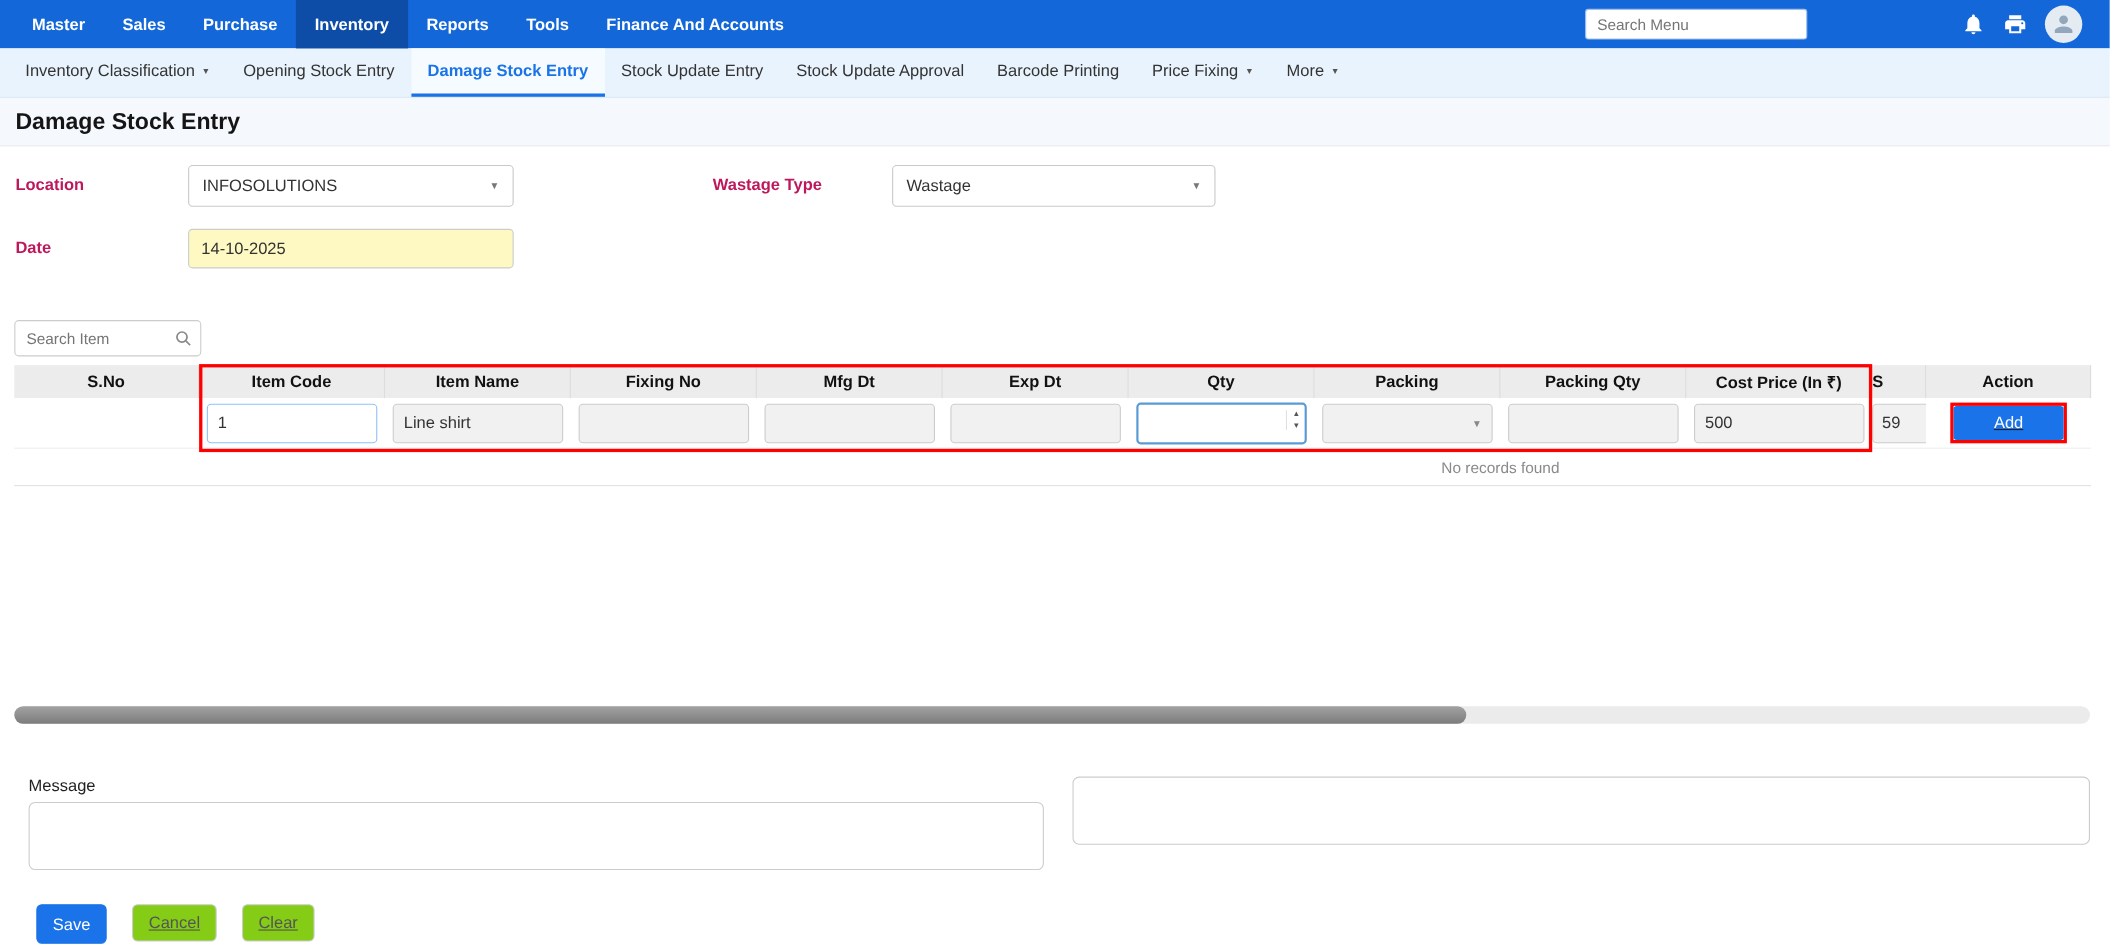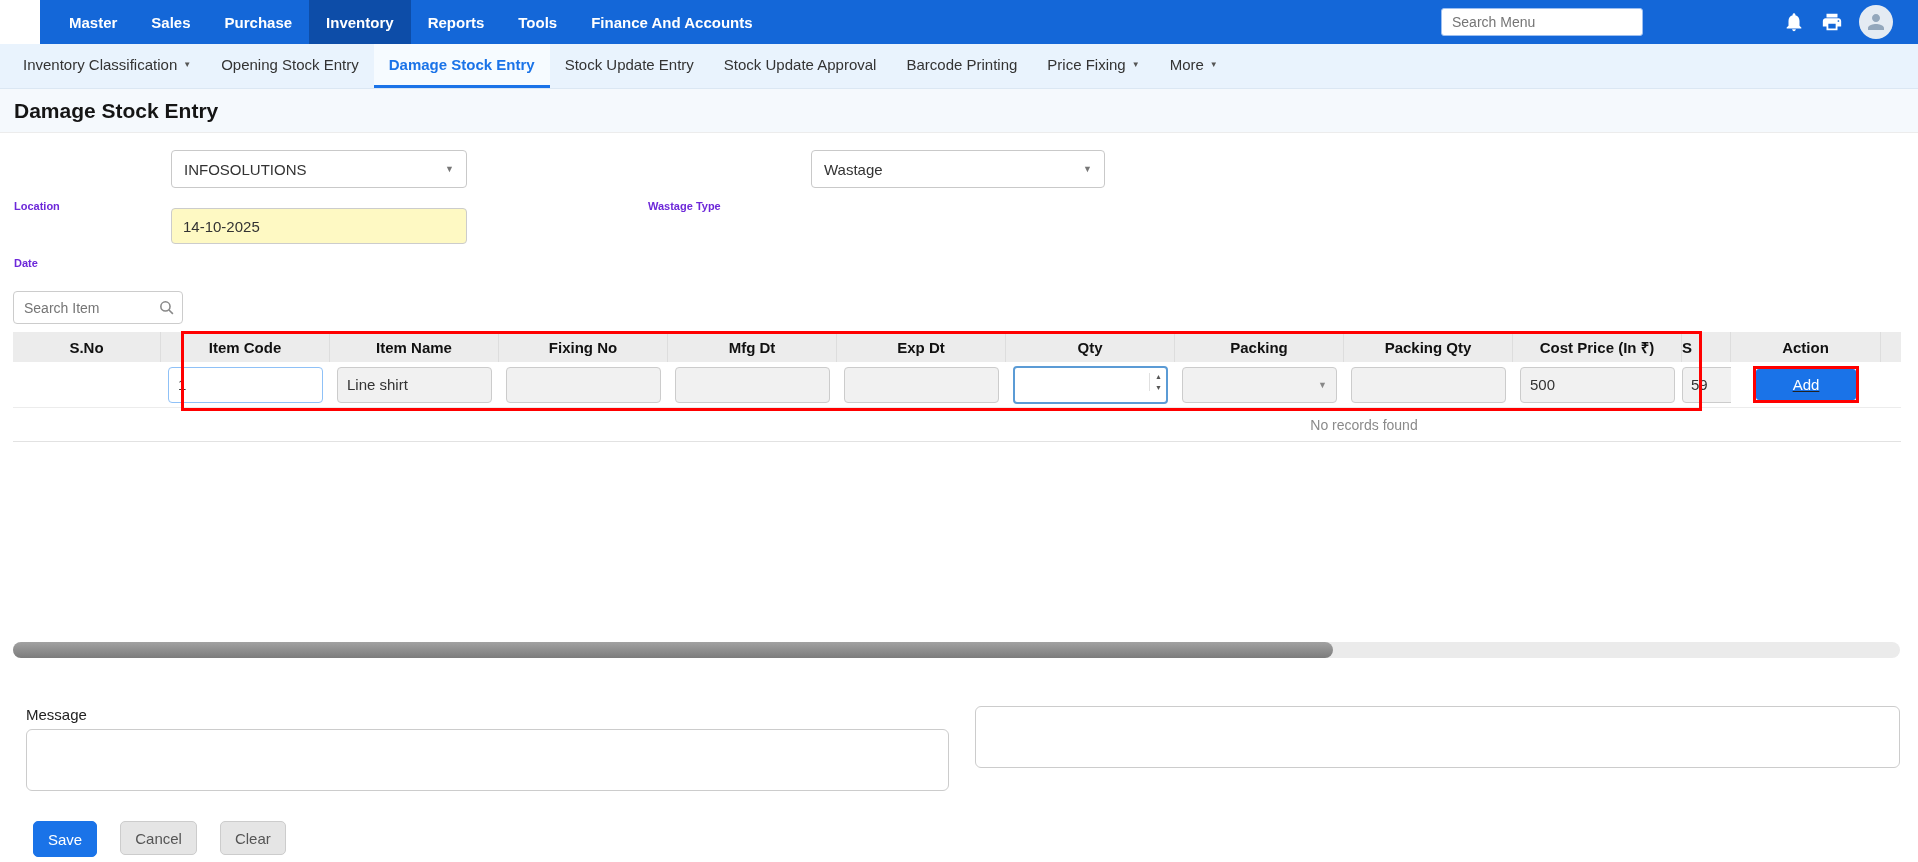--- a/index.html
+++ b/index.html
@@ -4,21 +4,21 @@
 <style>
   * { box-sizing: border-box; }
   html,body { margin:0; padding:0; }
   body {
     width:1918px; height:862px; overflow:hidden;
     font-family:"Liberation Sans", sans-serif;
     background:#fff; color:#222;
   }
 
   
-  .topbar { height:44px; background:#1467d8; display:flex; align-items:center; padding:0 25px 0 12px;margin-left:40px; }
+  .topbar { height:44px; background:#1467d8; display:flex; align-items:center; padding:0 25px 0 12px; }
   .topbar .nav-item {
     color:#fff; font-weight:700; font-size:15px; padding:0 17px; height:44px;
     display:flex; align-items:center; text-decoration:none; cursor:pointer; white-space:nowrap;
   }
   .topbar .nav-item.active { background:#0d4da8; }
   .topbar-search {
     margin-left:auto; width:202px; height:28px; border:1px solid #9dbff0; border-radius:3px;
     padding:0 10px; font-size:14px; color:#333; outline:none;
   }
   .top-icon { margin-left:16px; display:flex; align-items:center; cursor:pointer; }
@@ -33,21 +33,21 @@
   }
   .subnav .tab.active { color:#1a73e8; font-weight:700; border-bottom:3px solid #1a73e8; background:#f6fbff; }
   .caret { font-size:8px; color:#555; }
 
   
   .titlebar { height:44px; background:#f5f9fd; display:flex; align-items:center; padding-left:14px; border-bottom:1px solid #ececec; }
   .page-title { font-size:21px; font-weight:700; color:#151515; }
 
   
   .form-section { position:relative; height:150px; }
-  .form-label { position:absolute; font-size:11px; font-weight:700; color:#6d28d9;margin-top:40px; }
+  .form-label { position:absolute; font-size:15px; font-weight:700; color:#be185d; }
   .lbl-location { left:14px; top:27px; }
   .lbl-wastage  { left:648px; top:27px; }
   .lbl-date     { left:14px; top:84px; }
   .select-box {
     position:absolute; height:38px; border:1px solid #c9c9c9; border-radius:4px; background:#fff;
     display:flex; align-items:center; justify-content:space-between; padding:0 12px;
     font-size:15px; color:#333; cursor:pointer;
   }
   .sel-location { left:171px; top:17px; width:296px; }
   .sel-wastage  { left:811px; top:17px; width:294px; }
@@ -64,21 +64,21 @@
   .search-item input { width:170px; height:33px; border:1px solid #ccc; border-radius:4px; padding:0 32px 0 10px; font-size:14px; color:#333; outline:none; }
   .search-item .mag { position:absolute; right:8px; top:8px; }
 
   
   .grid { position:relative; }
   .grid-header { display:flex; background:#ececec; height:30px; }
   .gh { display:flex; align-items:center; justify-content:center; font-size:15px; font-weight:700; color:#111;
         border-right:1px solid #ddd; overflow:hidden; white-space:nowrap; }
   .grid-row { display:flex; height:46px; background:#fff; border-bottom:1px solid #ececec; }
   .gc { display:flex; align-items:center; justify-content:center; padding:0 7px; overflow:hidden; position:relative; }
-  .c0 { width:148px; } .cstd { width:169px; } .c10 { width:49px; padding:0; justify-content:flex-start; } .c11 { width:150px; }
+  .c0 { width:168px; } .cstd { width:169px; } .c10 { width:49px; padding:0; justify-content:flex-start; } .c11 { width:150px; }
 
   .row-input { width:100%; height:36px; border:1px solid #ccc; border-radius:4px; background:#f1f1f1;
                padding:0 9px; font-size:15px; color:#333; outline:none; }
   .row-input.editable { background:#fff; border:1px solid #8fc1f7; }
   .qty-wrap { position:relative; width:100%; height:38px; }
   .qty-input { width:100%; height:38px; border:2px solid #5b9bd5; border-radius:4px; background:#fff;
                padding:0 24px 0 9px; font-size:15px; outline:none; }
   .spinner { position:absolute; right:6px; top:7px; display:flex; flex-direction:column; gap:4px;
              font-size:7px; color:#555; line-height:1; cursor:pointer; border-left:1px solid #e0e0e0; padding-left:5px; }
   .row-select { width:100%; height:36px; background:#f1f1f1; border:1px solid #ccc; border-radius:4px;
@@ -105,22 +105,22 @@
 
   
   .footer-forms { display:flex; gap:26px; margin:48px 0 0 26px; }
   .footer-forms label { display:block; font-size:15px; color:#222; margin-bottom:6px; }
   .footer-forms textarea { width:923px; height:62px; border:1px solid #ccc; border-radius:6px; resize:none;
                            padding:8px 10px; font:inherit; outline:none; }
   .remarks-col textarea { width:925px; }
   .footer-buttons { display:flex; gap:23px; margin:26px 0 0 33px; }
   .btn-save { background:#1a73e8; color:#fff; border:1px solid #1a73e8; border-radius:5px; height:36px;
               padding:0 14px; font-size:15px; cursor:pointer; }
-  .btn-secondary { background:#e5e5e5; color:#555; border:1px solid #ccc; border-radius:5px; height:34px;
-                   padding:0 14px; font-size:15px; cursor:pointer; }
+  .btn-secondary { background:#84cc16; color:#555; border:1px solid #ccc; border-radius:5px; height:34px;
+                   padding:0 14px; font-size:15px; cursor:pointer;text-decoration:underline; }
 </style>
 </head>
 <body>
 
 <div class="topbar">
   <a class="nav-item">Master</a>
   <a class="nav-item">Sales</a>
   <a class="nav-item">Purchase</a>
   <a class="nav-item active">Inventory</a>
   <a class="nav-item">Reports</a>

